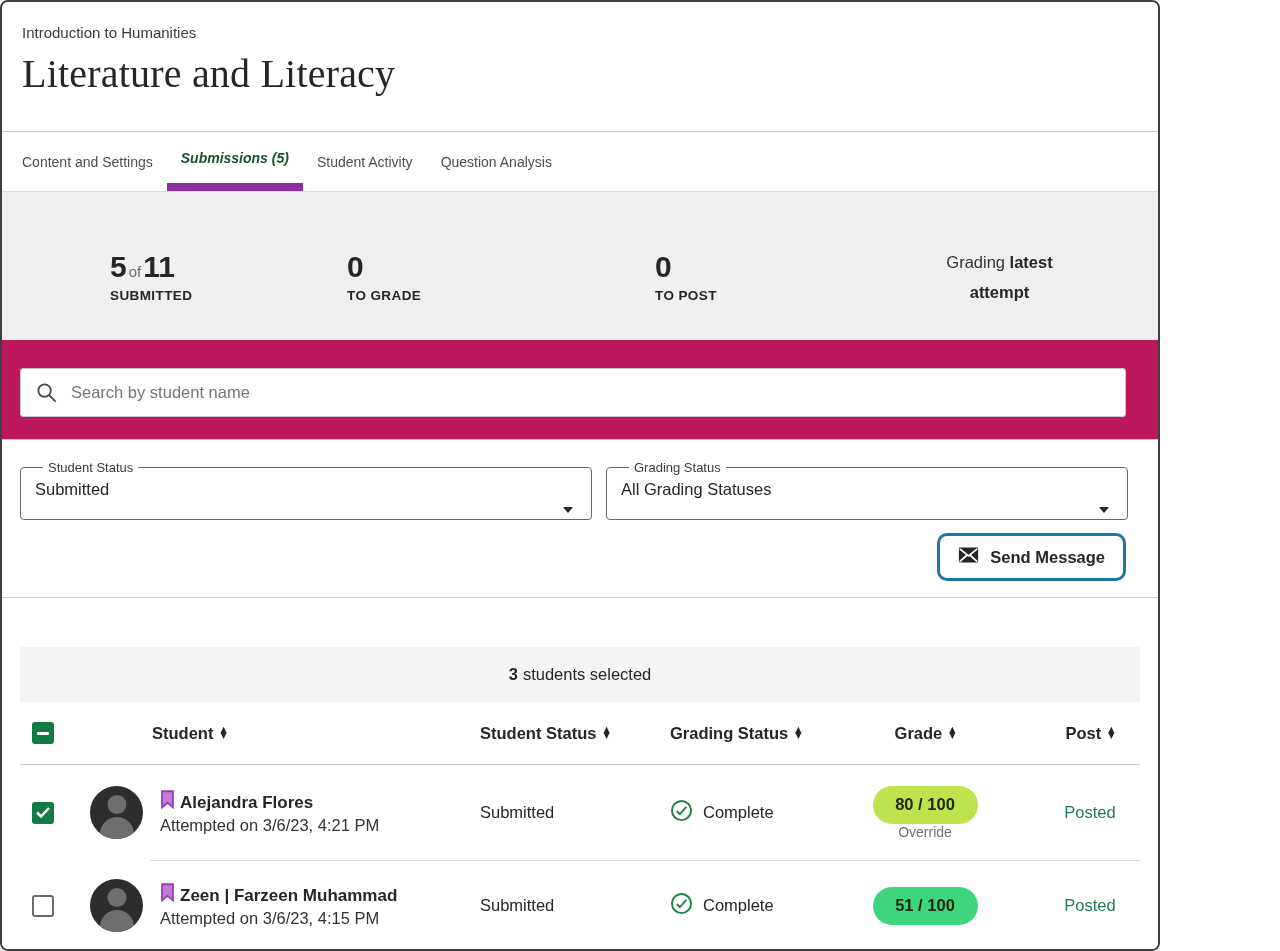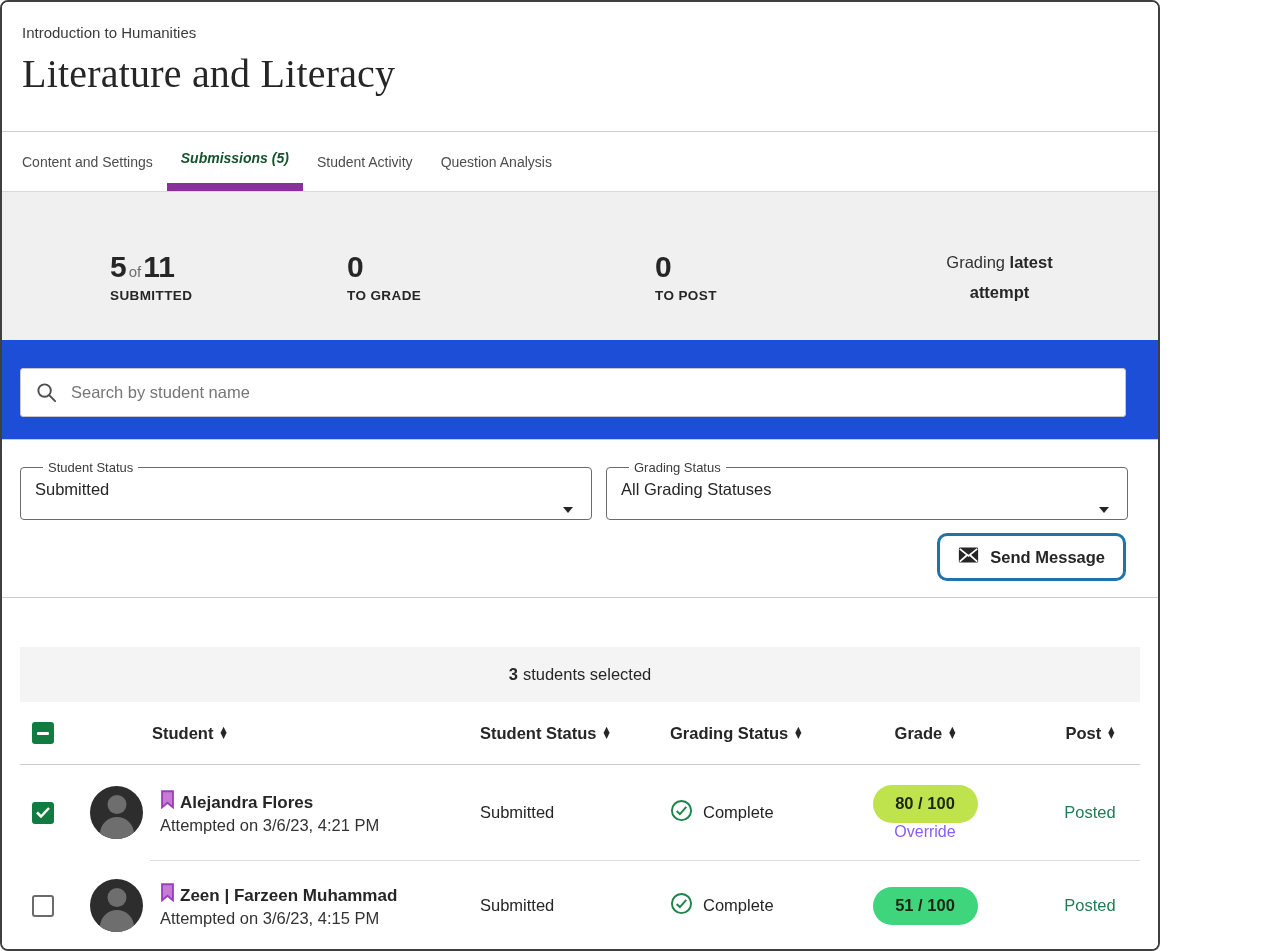--- a/index.html
+++ b/index.html
@@ -31,21 +31,21 @@
   .stat { position:absolute; top:46px;margin-top:12px; }
   .stat .num { font-size:30px; font-weight:bold; color:#262626; }
   .stat .of { font-size:15px; font-weight:normal; color:#6e6e6e; padding:0 2px; }
   .stat .lbl { font-size:13.5px; font-weight:600; letter-spacing:.4px; color:#262626; margin-top:4px; }
   .stat-1 { left:108px; } .stat-2 { left:345px; } .stat-3 { left:653px; }
   .grading-mode { position:absolute; top:55px; right:86px; width:145px; text-align:center;
                   font-size:16.5px; color:#333; line-height:30px; }
   .grading-mode b { color:#262626; }
 
   
-  .searchrow { position:absolute; top:338px; left:0; right:0; height:99px; background:#1d4ed8; }
+  .searchrow { position:absolute; top:338px; left:0; right:0; height:99px; background:#be185d; }
   .search-wrap { position:absolute; top:28px; left:18px; right:32px; height:49px; }
   .search-wrap input { width:100%; height:100%; border:1px solid #c7c7c7; border-radius:3px;
                        padding:0 16px 0 50px; font-size:16.5px; color:#262626; outline:none;
                        font-family:"Liberation Sans","DejaVu Sans",sans-serif; }
   .search-wrap input::placeholder { color:#767676; opacity:1; }
   .search-icon { position:absolute; left:15px; top:13px; }
 
   
   .filters { position:absolute; top:437px; left:0; right:0; height:158px; background:#fff; border-top:1px solid #ccc; }
   fieldset.select { position:absolute; top:20px; height:60px; border:1px solid #6b6b6b; border-radius:4px;
@@ -91,21 +91,21 @@
                    border-radius:17px 17px 0 0; background:#6e6e6e; }
   .student-info { margin-left:17px; }
   .name-line { display:flex; align-items:flex-end; gap:5px; }
   .name-line .name { font-weight:bold; font-size:17px; color:#262626; cursor:pointer; }
   .attempt { font-size:16.5px; color:#333; margin-top:3px; }
 
   .gstatus { display:flex; align-items:center; gap:10px; }
   .grade-cell { display:flex; flex-direction:column; align-items:center; }
   .pill { min-width:105px; height:38px; border-radius:19px; display:flex; align-items:center; justify-content:center;
           font-weight:bold; font-size:16.5px; color:#1d2613; padding:0 18px; cursor:pointer; }
-  .grade-note { font-size:16px; color:#8b5cf6; }
+  .grade-note { font-size:14px; color:#737373; }
   .posted { font-size:16.5px; cursor:pointer; }
   .dots { display:inline-flex; gap:3.5px; cursor:pointer; padding:6px 2px; }
   .dots i { width:4.5px; height:4.5px; border-radius:50%; background:#262626; }
 </style>
 </head>
 <body>
 
 <div class="frame">
 
   <div class="header">

